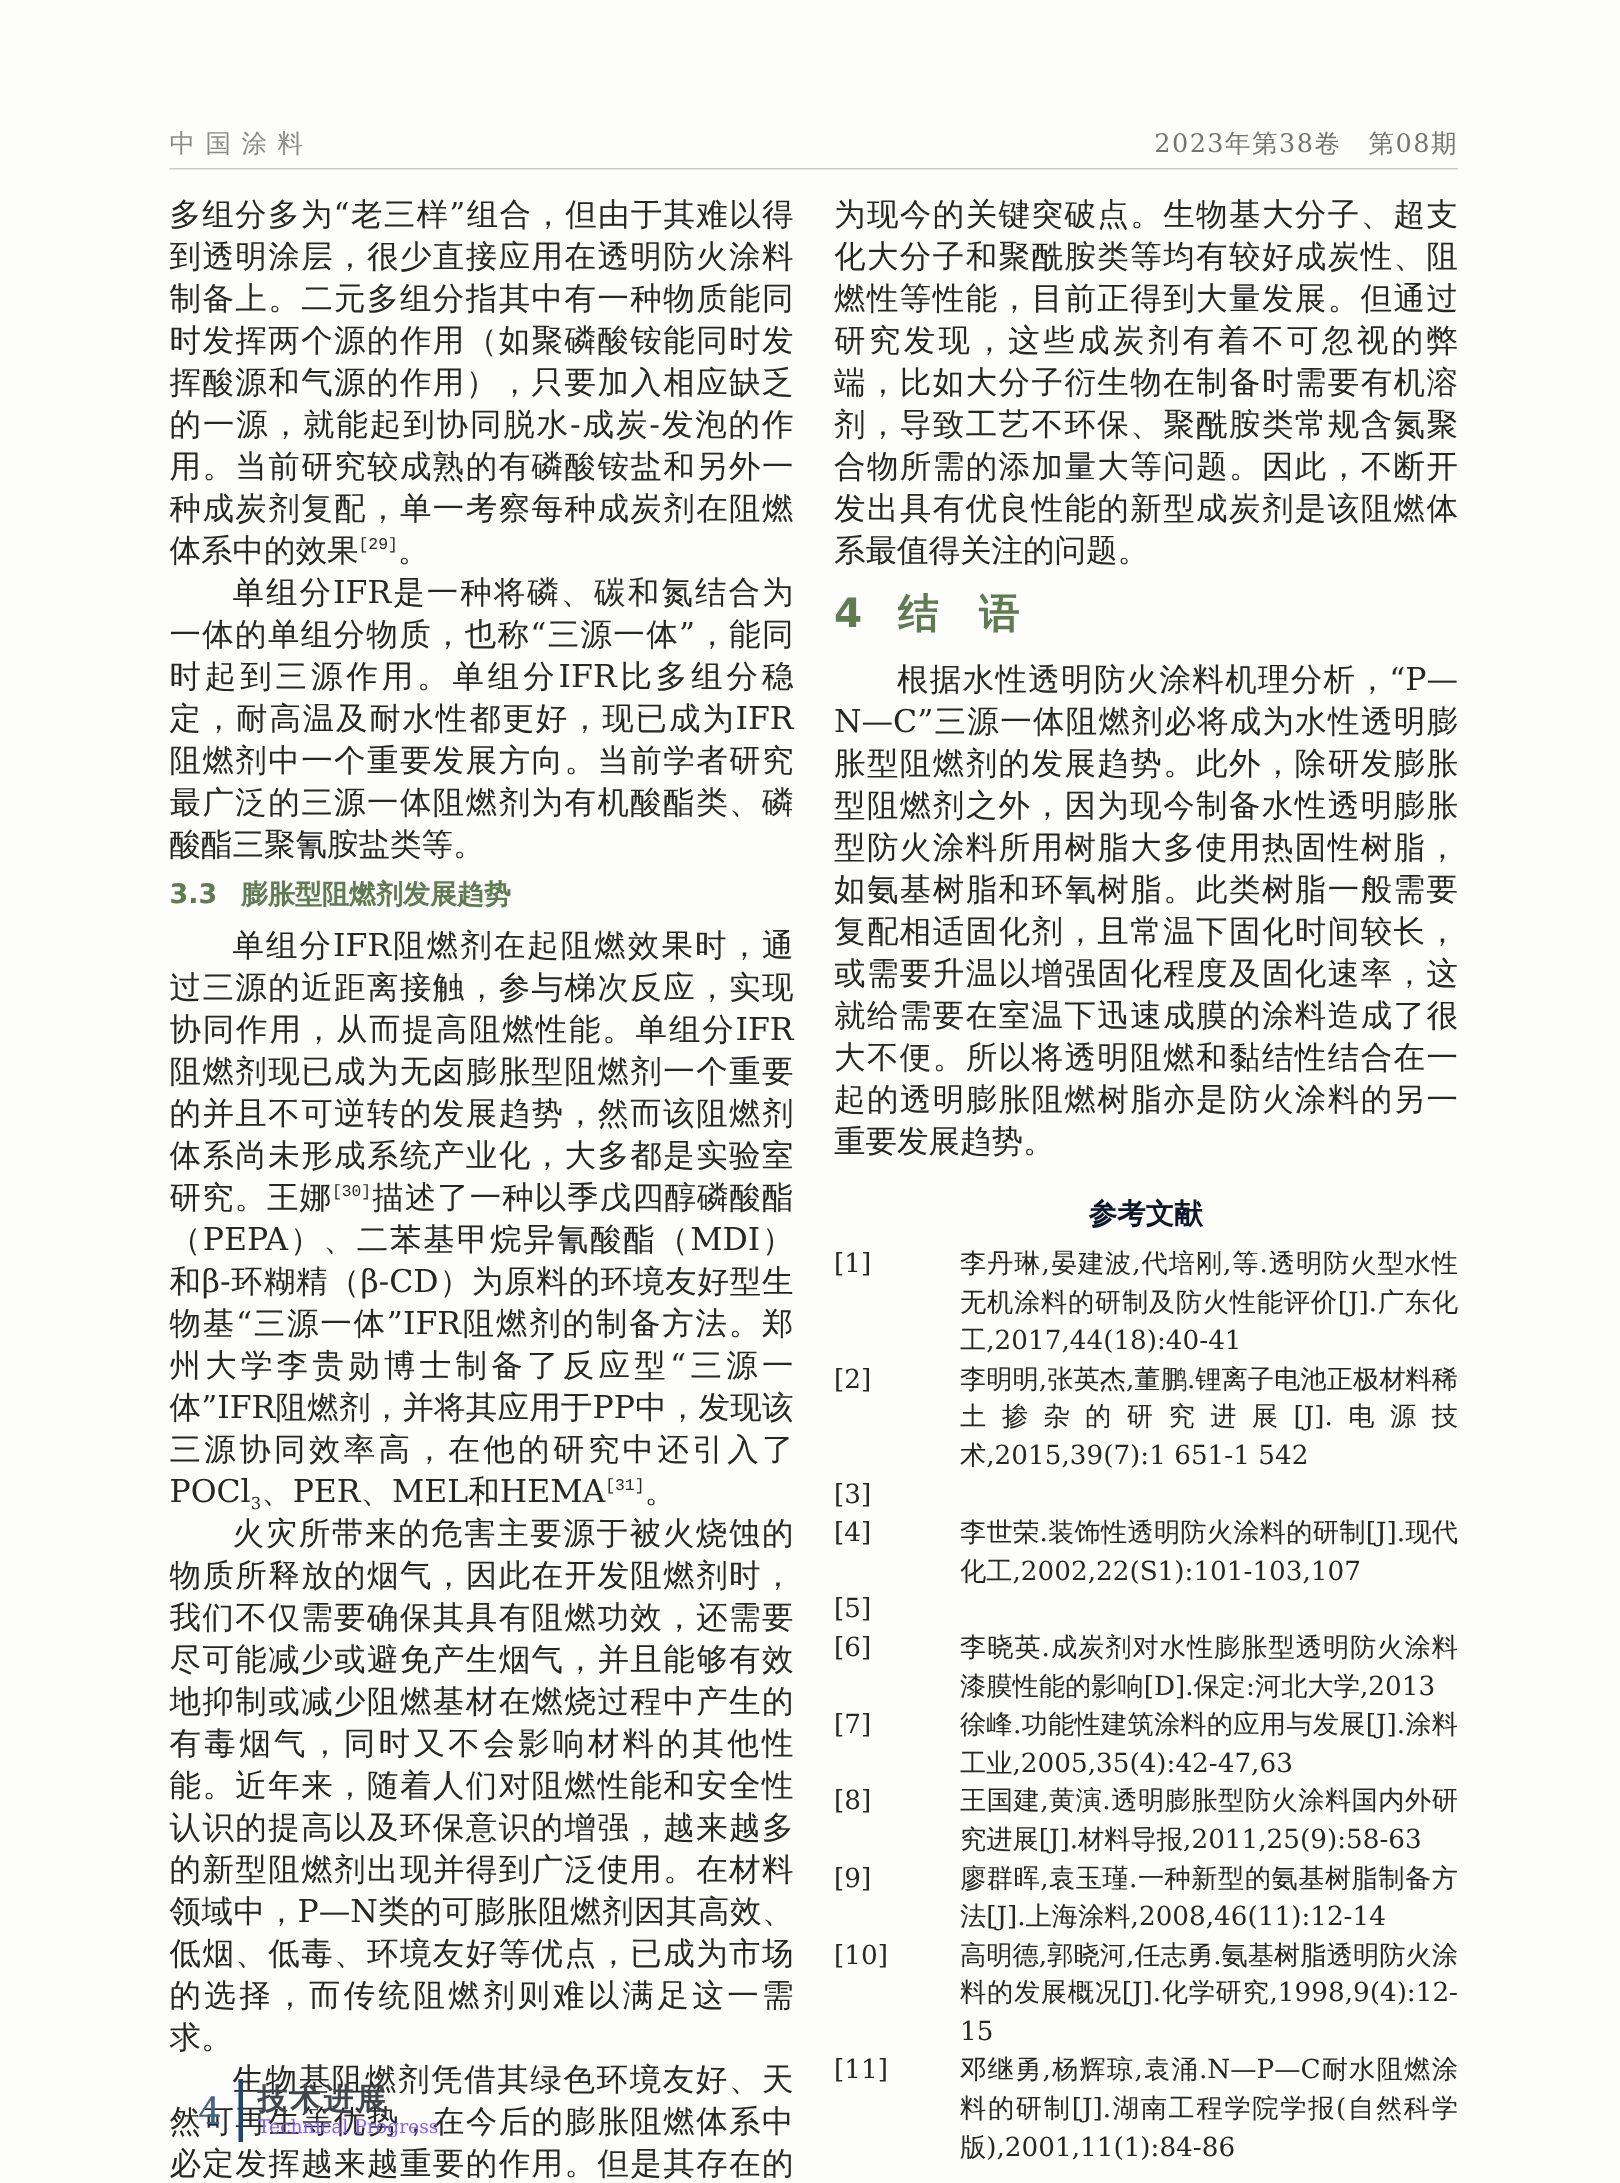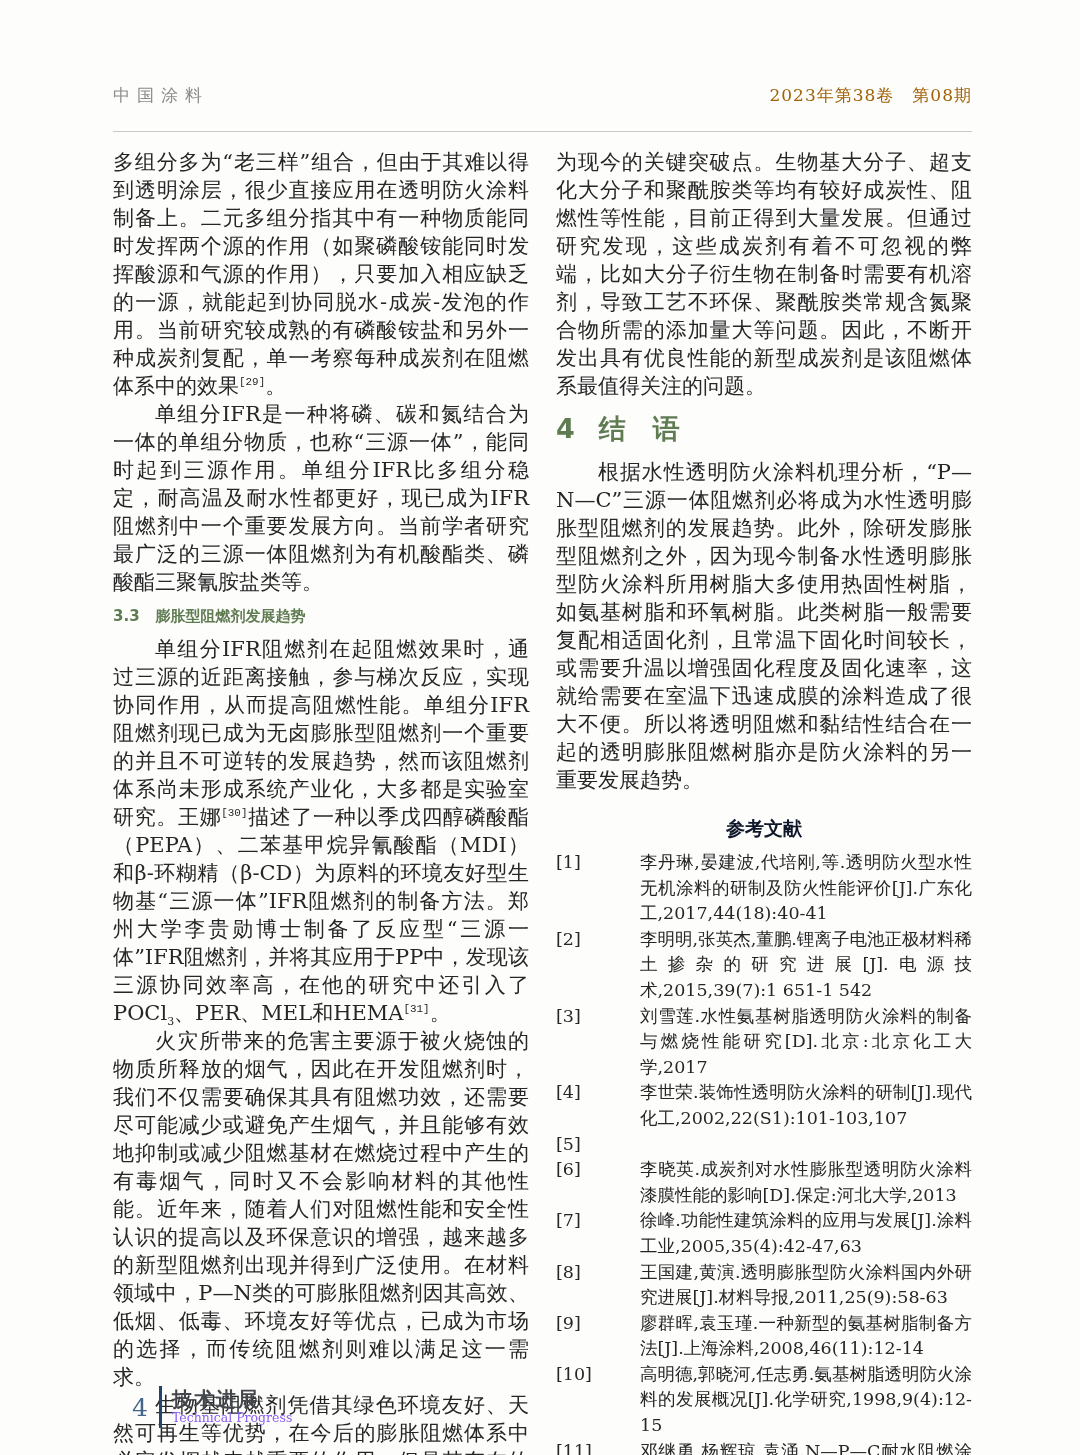--- a/index.html
+++ b/index.html
@@ -9,37 +9,37 @@
     font-family:"DejaVu Serif","Liberation Serif",serif;
     color:#262626;
     position:relative;
     overflow:hidden;
   }
   .page{padding:84px 108px 0 113px;}
   
   .journal-header{
     display:flex;justify-content:space-between;align-items:flex-end;
     font-size:17px;color:#8a8a8a;
-    padding-bottom:24px;
+    padding-bottom:5px;
     border-bottom:1.5px solid #c9c9c9;
   }
   .journal-name{letter-spacing:7px;}
-  .issue-info{color:#a16207;letter-spacing:1px;}
+  .issue-info{color:#737373;letter-spacing:1px;}
   
   .columns{display:flex;gap:27px;margin-top:16px;}
   .col{width:416px;}
   p.body-p{margin:0;font-size:21px;line-height:28px;text-align:justify;}
   p.indent{text-indent:2em;}
   sup{font-size:0.52em;line-height:0;vertical-align:super;font-family:Liberation Mono, monospace;}
   sub{font-size:0.52em;line-height:0;vertical-align:sub;}
   
   .h-sub{
     font-family:"DejaVu Sans","Liberation Sans",sans-serif;
     font-weight:bold;color:#5f7b51;
-    font-size:15px;line-height:30px;
+    font-size:18px;line-height:30px;
     margin:5px 0 4px 0;
   }
   .h-sub .h-num{margin-right:16px;}
   .h-main{
     font-family:"DejaVu Sans","Liberation Sans",sans-serif;
     font-weight:bold;color:#5f7b51;
     font-size:27px;line-height:34px;
     margin:12px 0 12px 0;
   }
   .h-main .h-num{margin-right:24px;}
@@ -109,21 +109,20 @@
         <div class="ref">
           <span class="ref-id">[1]</span>
           <span class="ref-text">李丹琳,晏建波,代培刚,等.透明防火型水性无机涂料的研制及防火性能评价[J].广东化工,2017,44(18):40-41</span>
         </div>
         <div class="ref">
           <span class="ref-id">[2]</span>
           <span class="ref-text">李明明,张英杰,董鹏.锂离子电池正极材料稀土掺杂的研究进展[J].电源技术,2015,39(7):1 651-1 542</span>
         </div>
         <div class="ref">
           <span class="ref-id">[3]</span>
-          <span class="ref-text">刘雪莲.水性氨基树脂透明防火涂料的制备与燃烧性能研究[D].北京:北京化工大学,2017</span>
         </div>
         <div class="ref">
           <span class="ref-id">[4]</span>
           <span class="ref-text">李世荣.装饰性透明防火涂料的研制[J].现代化工,2002,22(S1):101-103,107</span>
         </div>
         <div class="ref">
           <span class="ref-id">[5]</span>
         </div>
         <div class="ref">
           <span class="ref-id">[6]</span>

